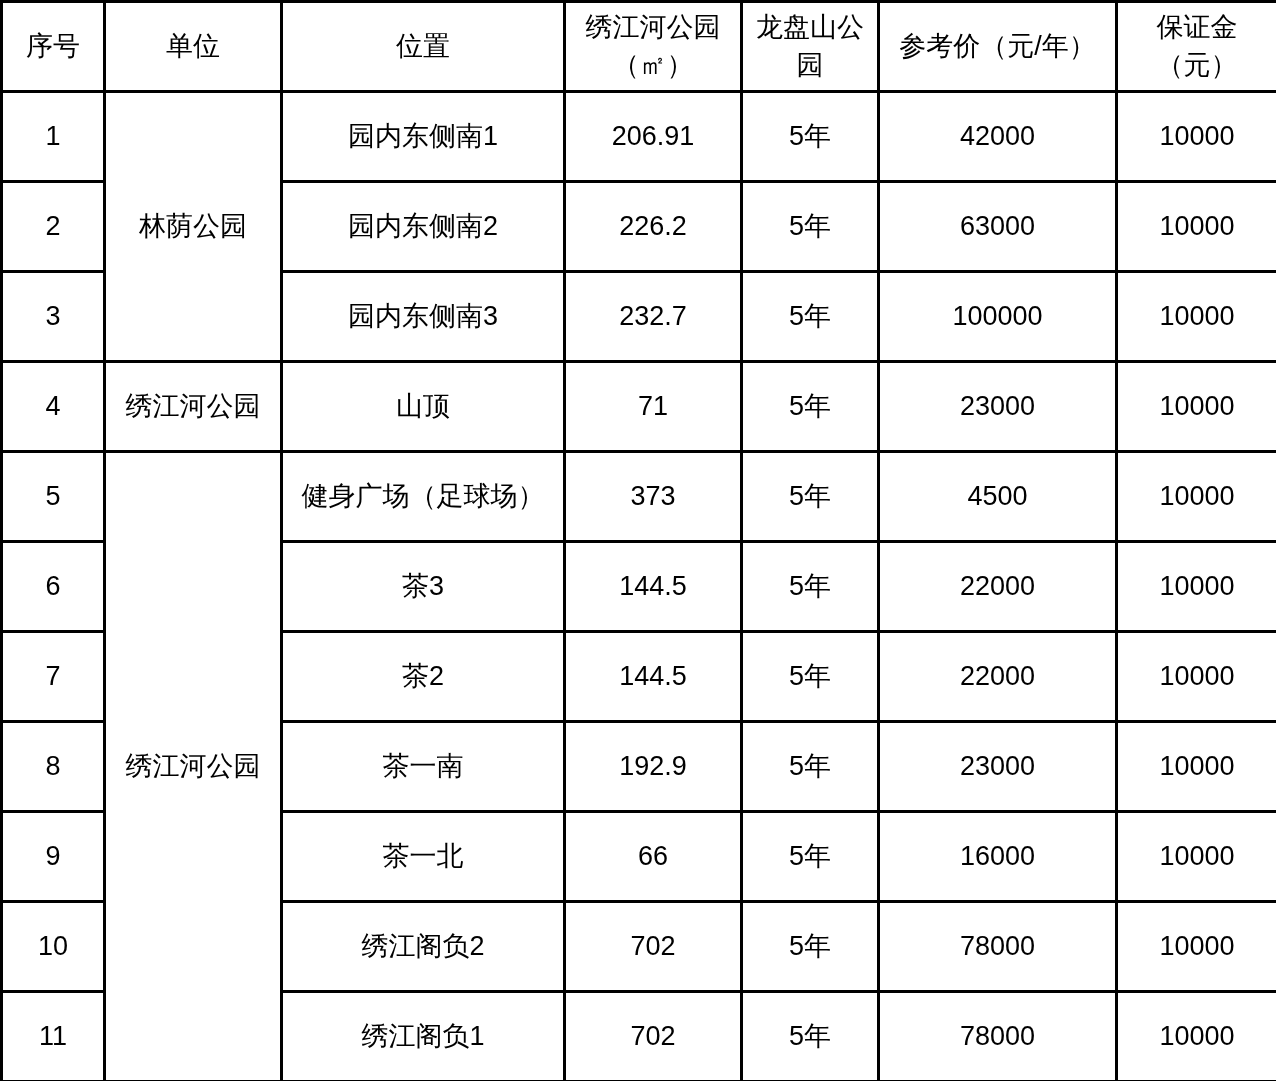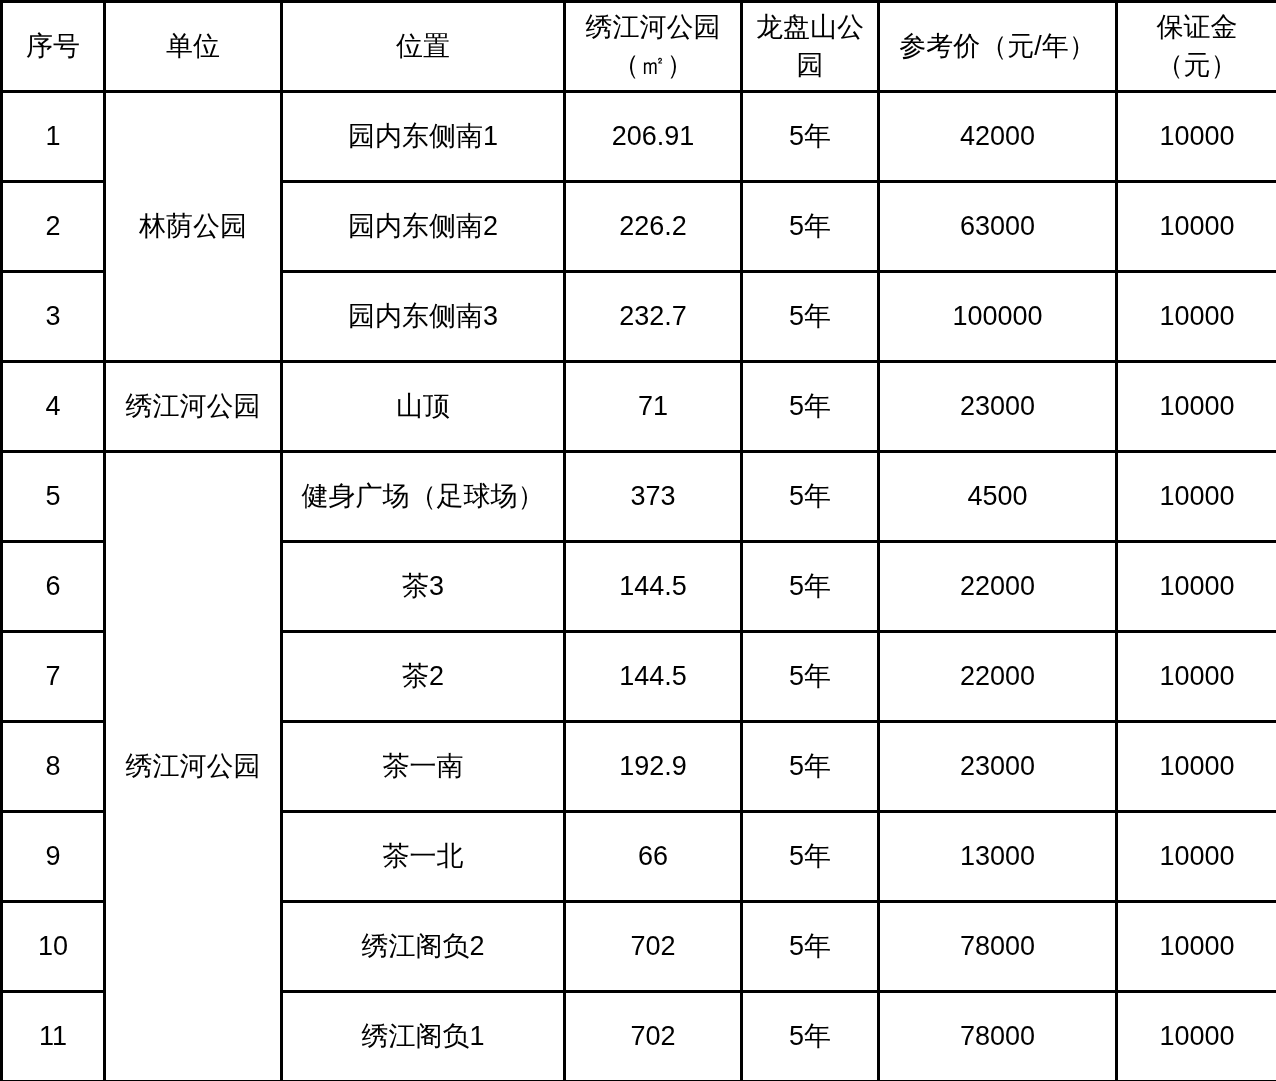--- a/index.html
+++ b/index.html
@@ -130,21 +130,21 @@
       <td>192.9</td>
       <td>5年</td>
       <td>23000</td>
       <td>10000</td>
     </tr>
     <tr>
       <td>9</td>
       <td>茶一北</td>
       <td>66</td>
       <td>5年</td>
-      <td>13000</td>
+      <td>16000</td>
       <td>10000</td>
     </tr>
     <tr>
       <td>10</td>
       <td>绣江阁负2</td>
       <td>702</td>
       <td>5年</td>
       <td>78000</td>
       <td>10000</td>
     </tr>

